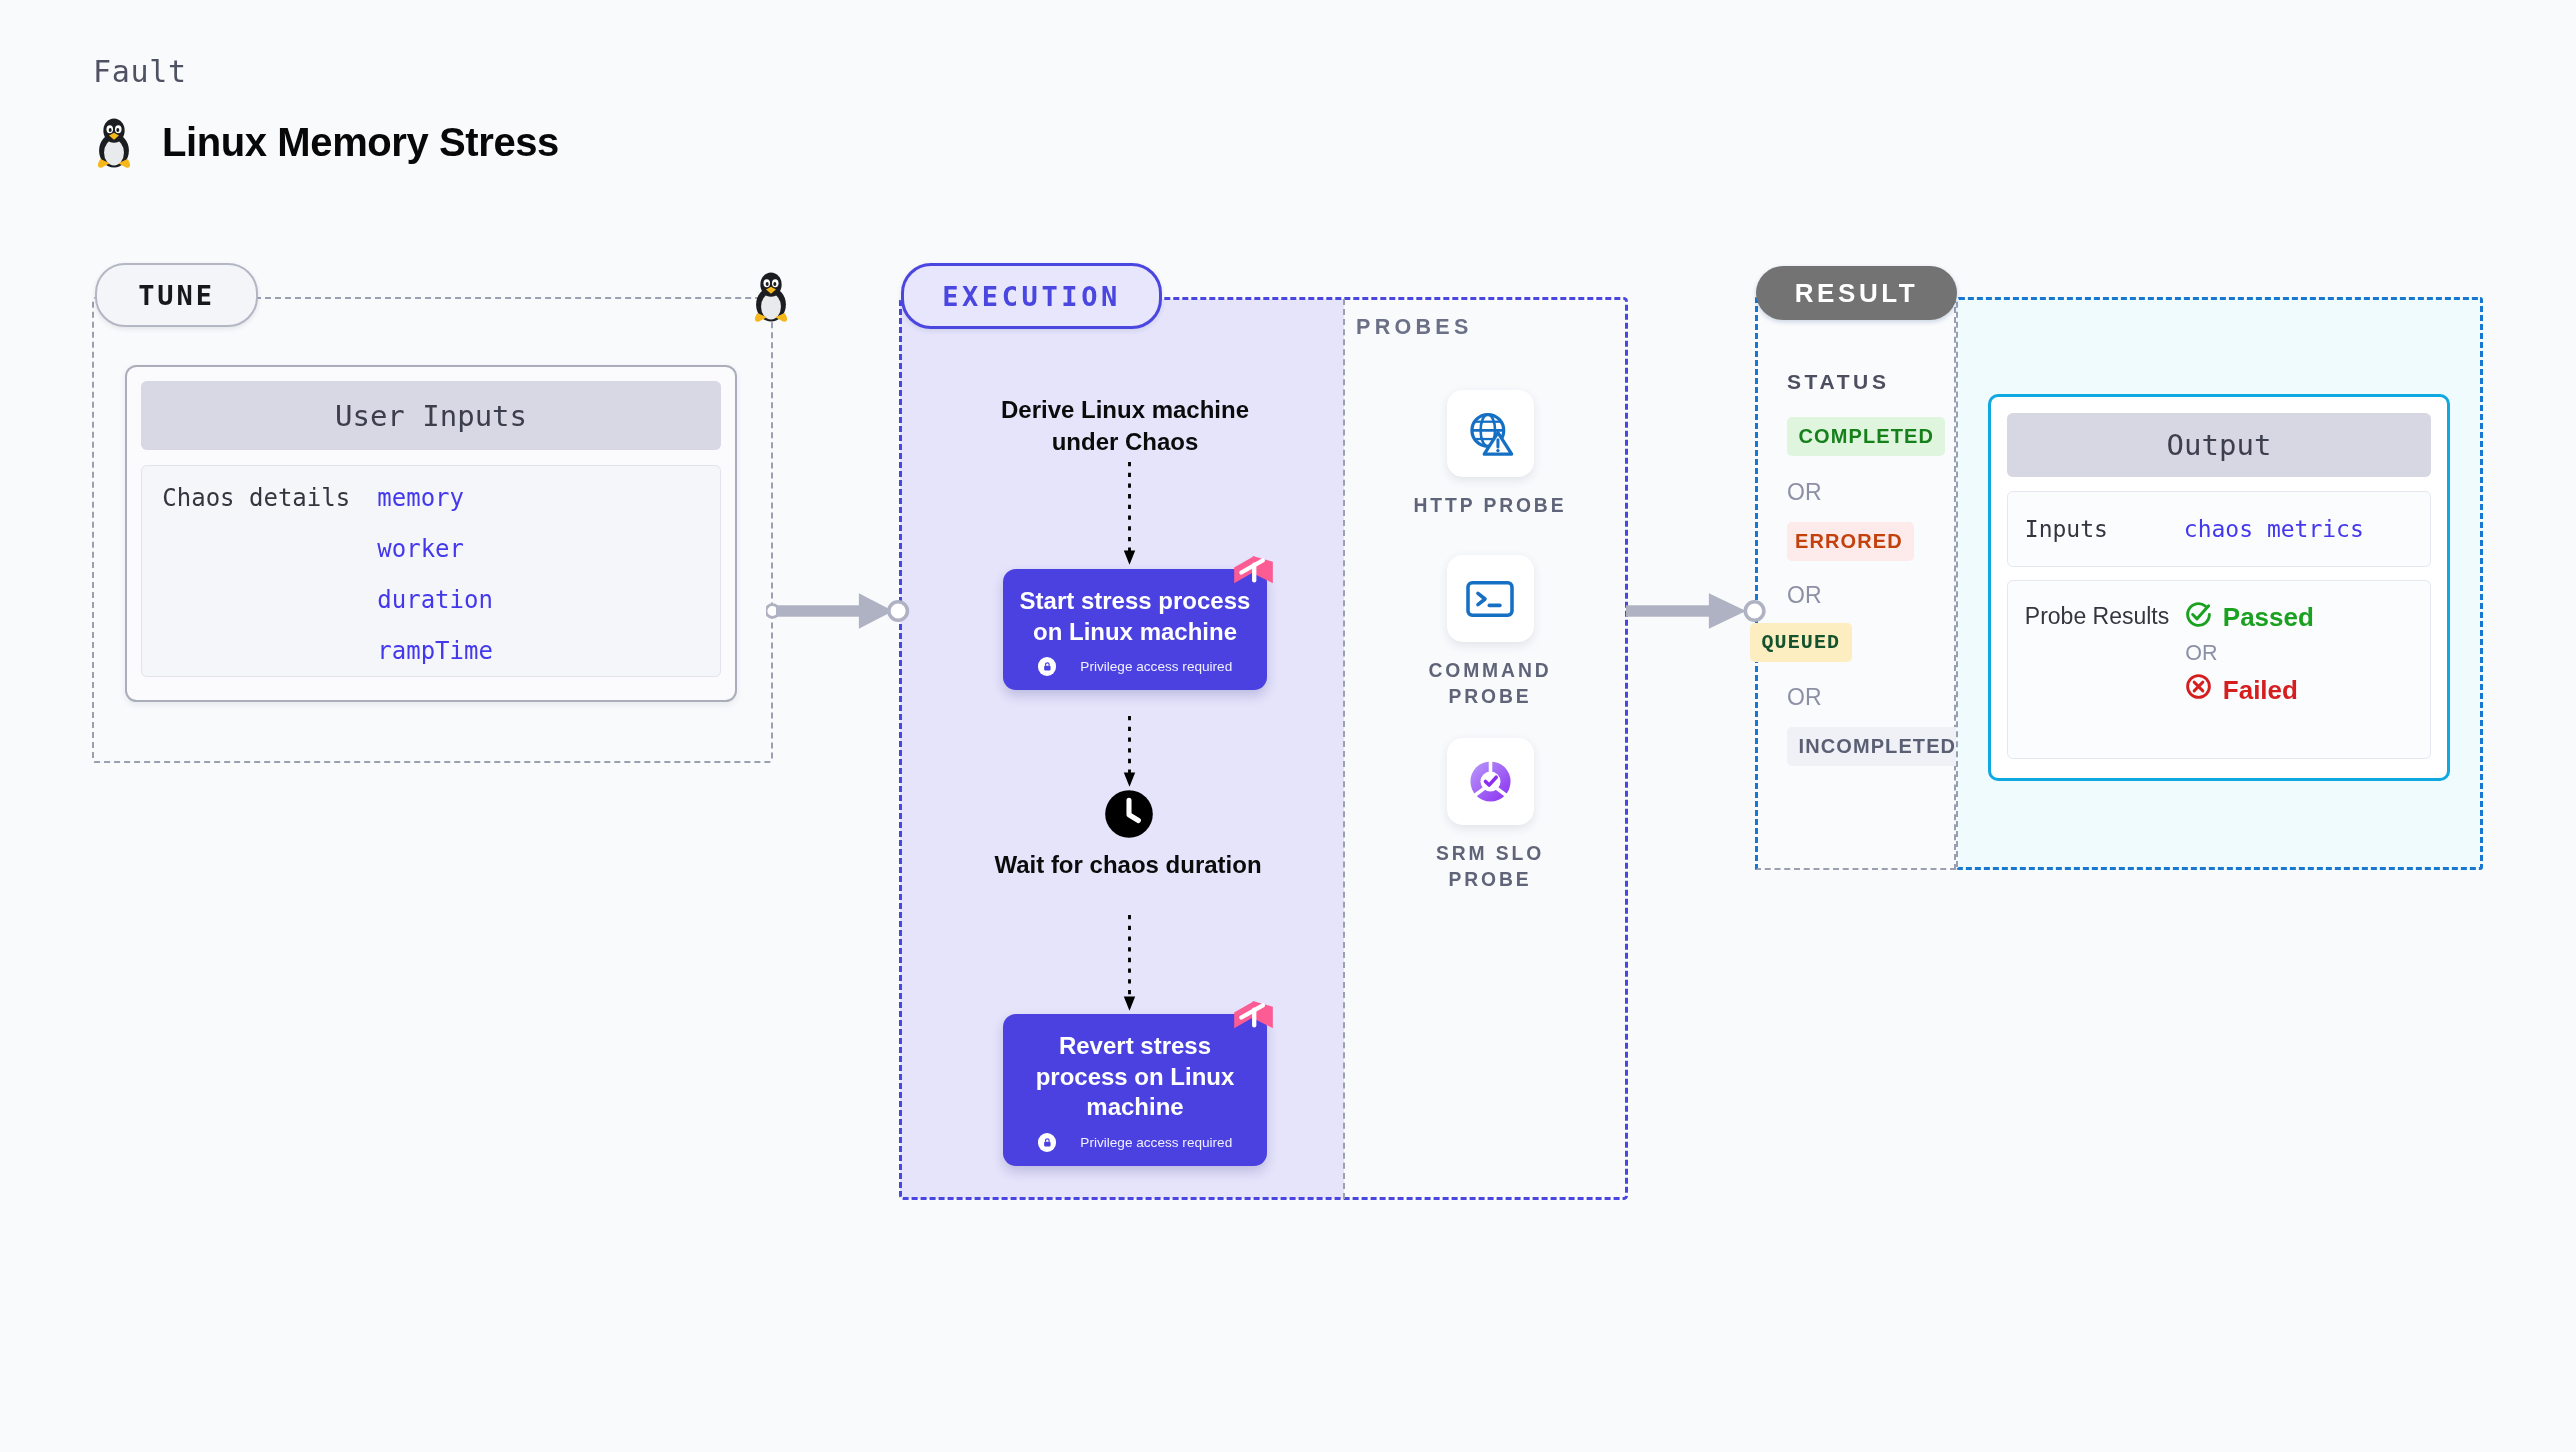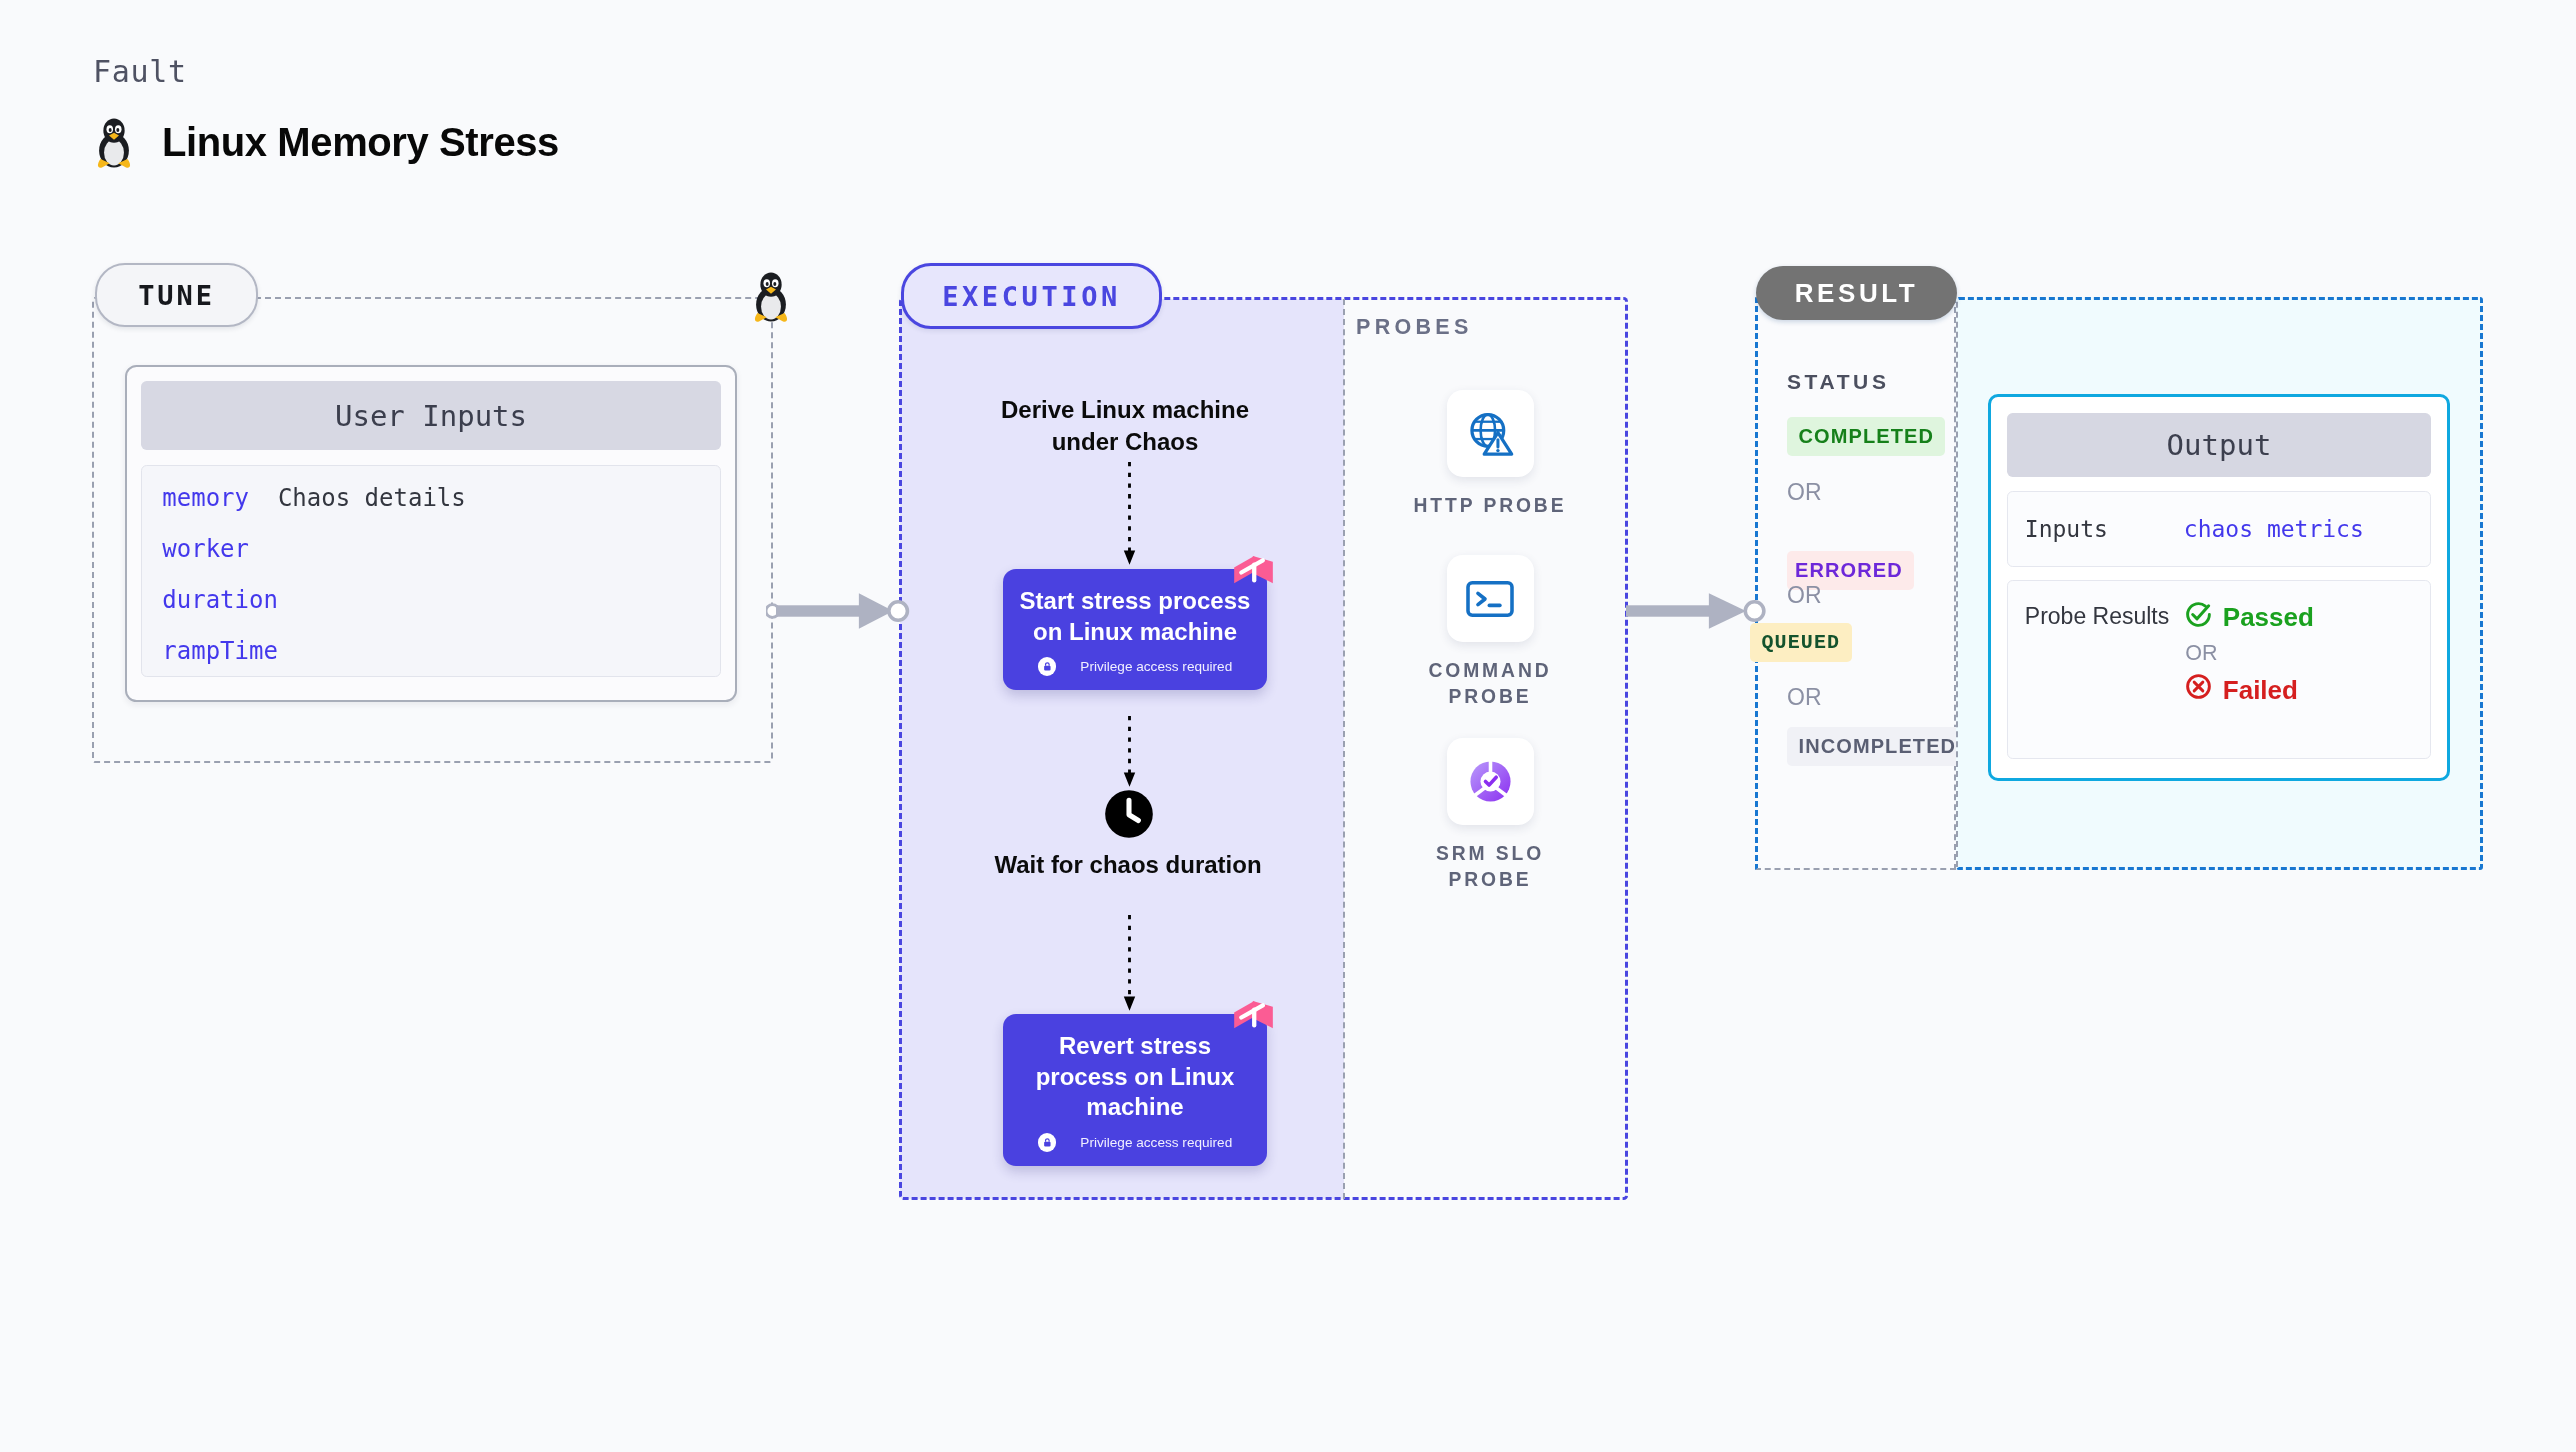--- a/index.html
+++ b/index.html
@@ -308,21 +308,21 @@
     font-weight: 700;
     letter-spacing: 1.1px;
   }
   .or-text {
     position: absolute;
     font-size: 23px;
     color: #8b90a4;
   }
   #st-completed { left: 1787px; top: 417px; background: #dff5de; color: #16801a; }
   #or-1 { left: 1787px; top: 479px; }
-  #st-errored { left: 1787px; top: 551px; background: #fdeaea; color: #6d28d9; padding-left: 8px; }
+  #st-errored { left: 1787px; top: 522px; background: #fdeaea; color: #c2410c; padding-left: 8px; }
   #or-2 { left: 1787px; top: 582px; }
   #st-queued { left: 1750px; top: 623px; background: #fdeec2; color: #14532d; font-family: Liberation Mono, monospace; }
   #or-3 { left: 1787px; top: 684px; }
   #st-incompleted { left: 1787px; top: 727px; background: #f0f1f6; color: #5a5f73; }
 
   
   #output-region {
     position: absolute;
     left: 1956px; top: 297px;
     width: 527px; height: 573px;
@@ -445,27 +445,27 @@
     <ellipse cx="36.4" cy="21" rx="2.1" ry="2.8" fill="#1b1d21"></ellipse>
     <path d="M24 29 L31 25 L38 29 L31 35 Z" fill="#f6b71a"></path>
     <path d="M12 62 C6 70 8 76 14 74 L25 68 Z" fill="#f6b71a"></path>
     <path d="M50 62 C56 70 54 76 48 74 L37 68 Z" fill="#f6b71a"></path>
   </svg>
 </div>
 
 <div id="user-inputs-card">
   <div id="user-inputs-header">User Inputs</div>
   <div id="user-inputs-body">
+    <div id="chaos-details-label">Chaos details</div>
     <div id="chaos-params-list">
       <div class="chaos-param">memory</div>
       <div class="chaos-param">worker</div>
       <div class="chaos-param">duration</div>
       <div class="chaos-param">rampTime</div>
     </div>
-    <div id="chaos-details-label">Chaos details</div>
   </div>
 </div>
 
 <div class="connector" style="left:766px; top:586px;">
   <svg width="150" height="50" viewBox="0 0 210 70">
     <circle cx="9" cy="35" r="9" fill="#ffffff" stroke="#aeb2c2" stroke-width="4"></circle>
     <rect x="14" y="27" width="120" height="16" fill="#aeb2c2"></rect>
     <path d="M130 10 L178 35 L130 60 Z" fill="#aeb2c2"></path>
     <circle cx="185" cy="35" r="13" fill="#ffffff" stroke="#aeb2c2" stroke-width="5"></circle>
   </svg>

